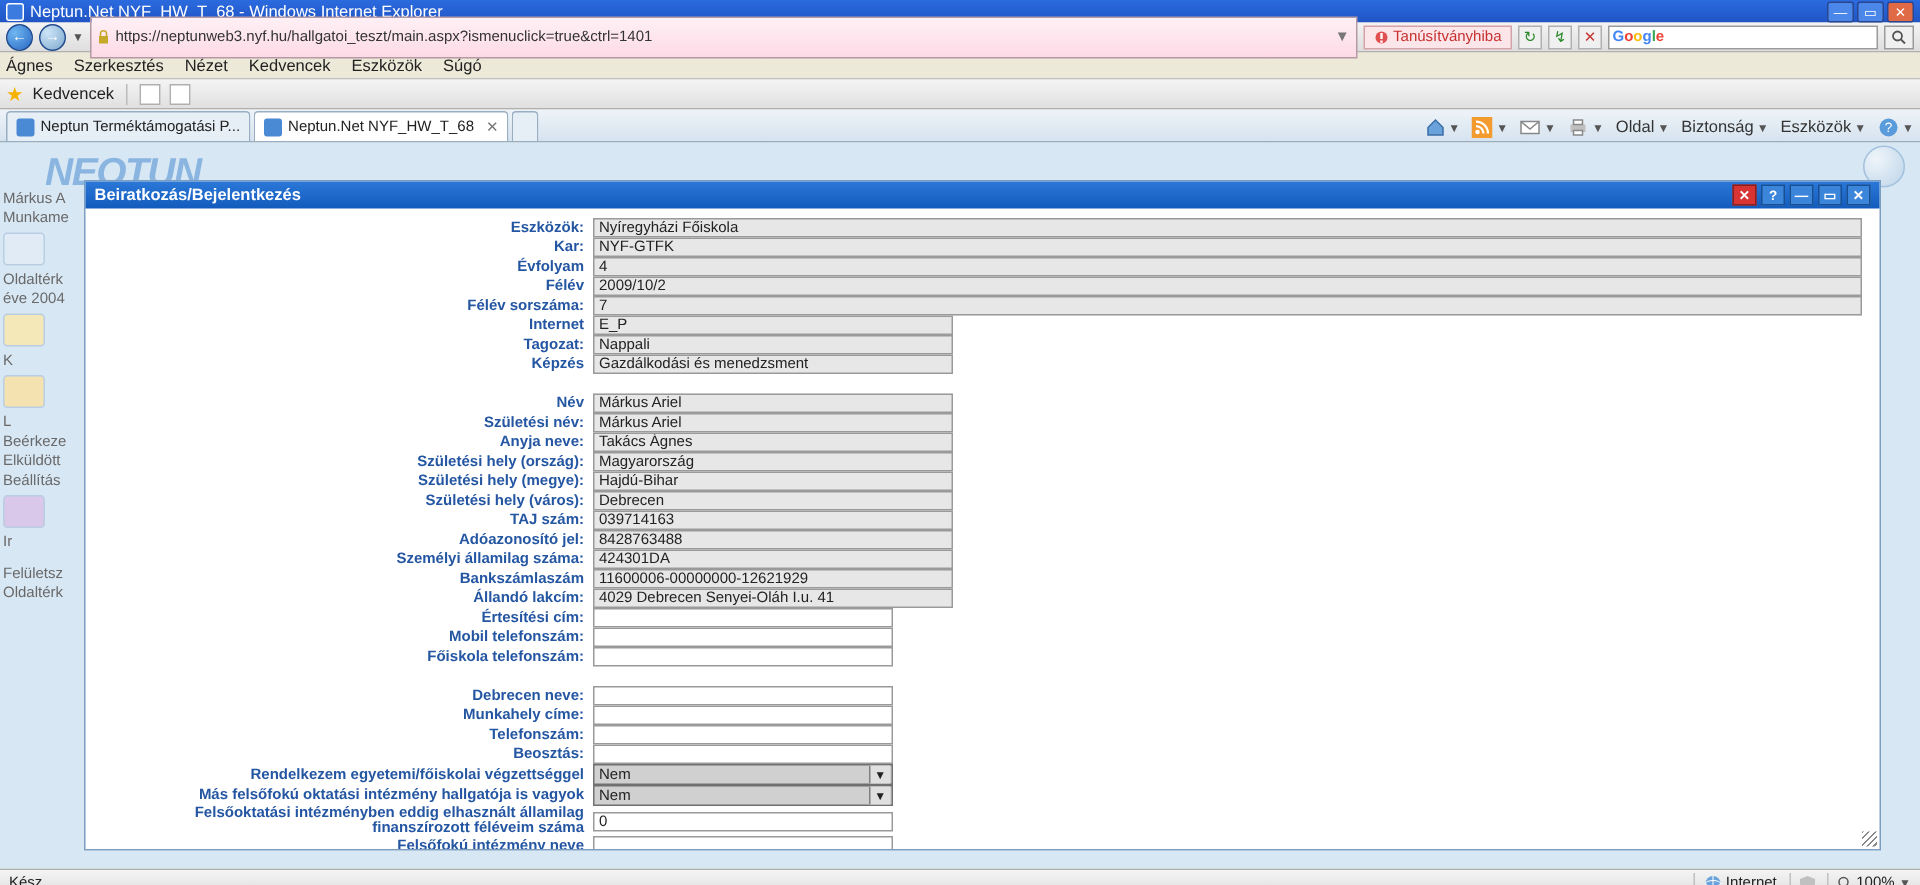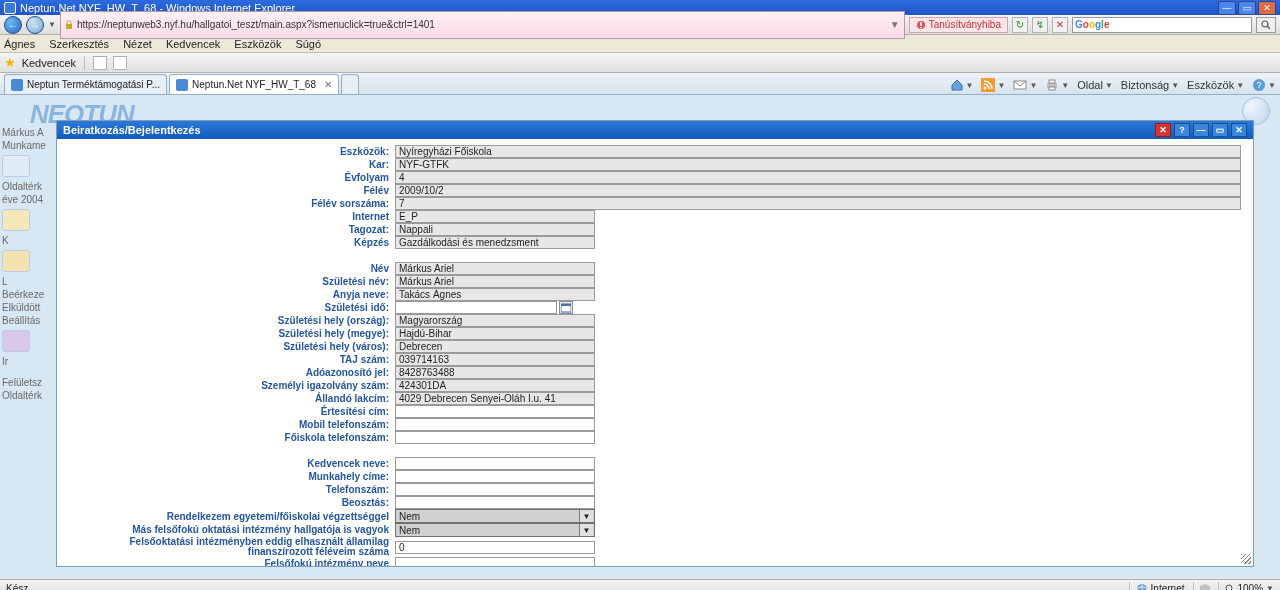--- a/index.html
+++ b/index.html
@@ -63,21 +63,21 @@
   .dbtn { width: 16px; height: 14px; background: #3b85db; border: 1px solid #184f92; color: #fff; font-size: 9px; display: flex; align-items: center; justify-content: center; cursor: pointer; }
   .dbtn.red { background: #d83434; border-color: #8a1f1f; }
   .dialog-body { position: absolute; top: 18px; left: 0; right: 0; bottom: 0; padding: 6px 10px 8px 6px; overflow: auto; }
 
   
   table.form { width: 100%; border-collapse: collapse; }
   table.form td { padding: 0 2px; vertical-align: middle; height: 13px; }
   table.form td.lab { width: 330px; text-align: right; font-weight: bold; color: #2456a2; font-size: 10px; padding-right: 4px; white-space: nowrap; }
   .ro { height: 13px; background: #e7e7e7; border: 1px solid #9a9a9a; padding: 0 3px; font-size: 10px; color: #222; display: flex; align-items: center; overflow: hidden; white-space: nowrap; }
   .ro.wide { }
-  .ro.medium { width: 200px; }
+  .ro.medium { width: 240px; }
   .txt { height: 13px; width: 200px; background: #fff; border: 1px solid #9a9a9a; padding: 0 3px; font-size: 10px; color: #222; display: flex; align-items: center; }
   .date-wrap { display: flex; gap: 2px; }
   .date-input { flex: 1; height: 13px; background: #fff; border: 1px solid #9a9a9a; }
   .date-btn { width: 14px; height: 13px; background: #e5e5e5; border: 1px solid #8f8f8f; display: flex; align-items: center; justify-content: center; font-size: 8px; cursor: pointer; }
   .sel { height: 14px; width: 200px; background: #d0d0d0; border: 1px solid #707070; display: flex; align-items: center; padding: 0 3px; font-size: 10px; color: #222; position: relative; cursor: pointer; }
   .sel .arrow { position: absolute; right: 1px; top: 0; bottom: 0; width: 14px; background: #e0e0e0; border-left: 1px solid #808080; display: flex; align-items: center; justify-content: center; font-size: 8px; }
   .spacer-row td { height: 8px; }
   .resize-grip { position: absolute; right: 2px; bottom: 2px; width: 10px; height: 10px; background: repeating-linear-gradient(135deg, #888 0 1px, transparent 1px 3px); }
 
   
@@ -325,34 +325,20 @@
                 <div class="ro medium">Márkus Ariel</div>
               </td>
             </tr>
         <tr>
               <td class="lab">Anyja neve:</td>
               <td>
                 <div class="ro medium">Takács Ágnes</div>
               </td>
             </tr>
         <tr>
-              <td class="lab">Születési idő:</td>
-              <td>
-          <div class="date-wrap" style="width:178px">
-            <div class="date-input"></div>
-            <div class="date-btn">
-              <svg width="10" height="10">
-                      <rect x="0" y="1" width="10" height="8" fill="#fff" stroke="#4a6fa0"></rect>
-                      <rect x="0" y="1" width="10" height="2" fill="#4a6fa0"></rect>
-                    </svg>
-            </div>
-          </div>
-        </td>
-            </tr>
-        <tr>
               <td class="lab">Születési hely (ország):</td>
               <td>
                 <div class="ro medium">Magyarország</div>
               </td>
             </tr>
         <tr>
               <td class="lab">Születési hely (megye):</td>
               <td>
                 <div class="ro medium">Hajdú-Bihar</div>
               </td>
@@ -369,23 +355,29 @@
                 <div class="ro medium">039714163</div>
               </td>
             </tr>
         <tr>
               <td class="lab">Adóazonosító jel:</td>
               <td>
                 <div class="ro medium">8428763488</div>
               </td>
             </tr>
         <tr>
-              <td class="lab">Személyi igazolvány szám:</td>
+              <td class="lab">Személyi államilag száma:</td>
               <td>
                 <div class="ro medium">424301DA</div>
+              </td>
+            </tr>
+        <tr>
+              <td class="lab">Bankszámlaszám</td>
+              <td>
+                <div class="ro medium">11600006-00000000-12621929</div>
               </td>
             </tr>
         <tr>
               <td class="lab">Állandó lakcím:</td>
               <td>
                 <div class="ro medium">4029 Debrecen Senyei-Oláh I.u. 41</div>
               </td>
             </tr>
         <tr>
               <td class="lab">Értesítési cím:</td>
@@ -403,21 +395,21 @@
               <td class="lab">Főiskola telefonszám:</td>
               <td>
                 <div class="txt"></div>
               </td>
             </tr>
         <tr class="spacer-row">
               <td></td>
               <td></td>
             </tr>
         <tr>
-              <td class="lab">Kedvencek neve:</td>
+              <td class="lab">Debrecen neve:</td>
               <td>
                 <div class="txt"></div>
               </td>
             </tr>
         <tr>
               <td class="lab">Munkahely címe:</td>
               <td>
                 <div class="txt"></div>
               </td>
             </tr>

